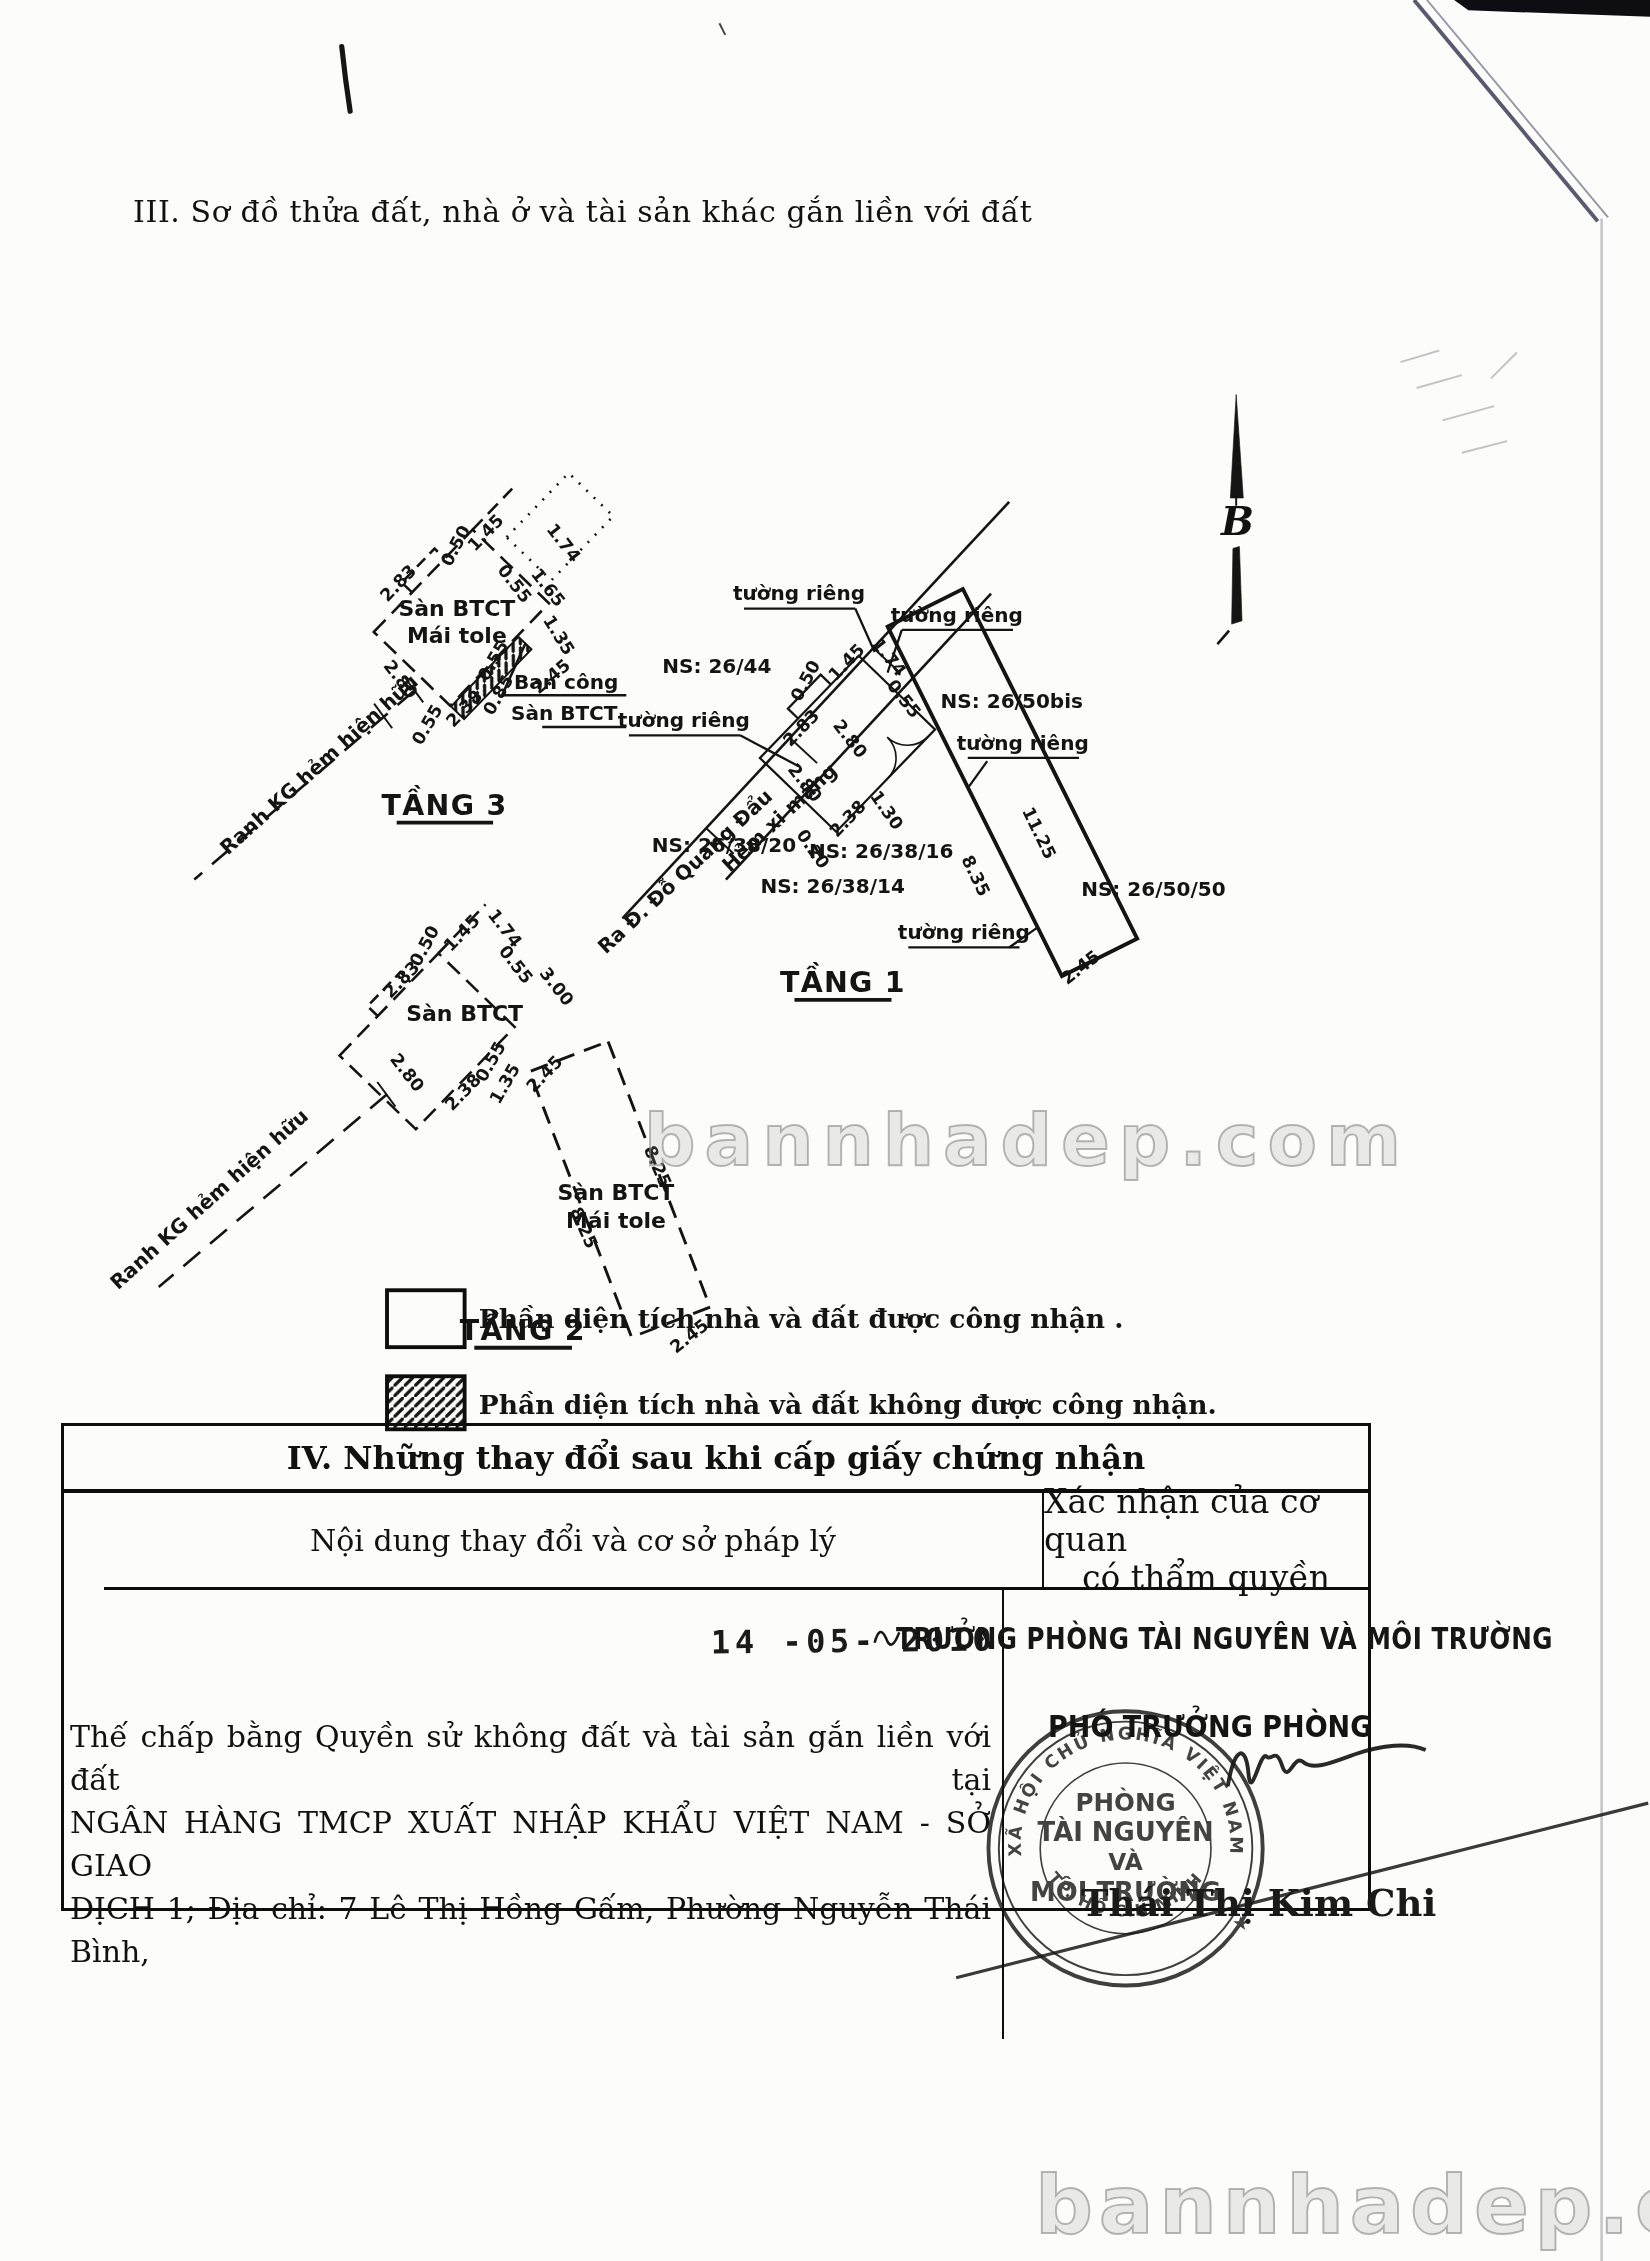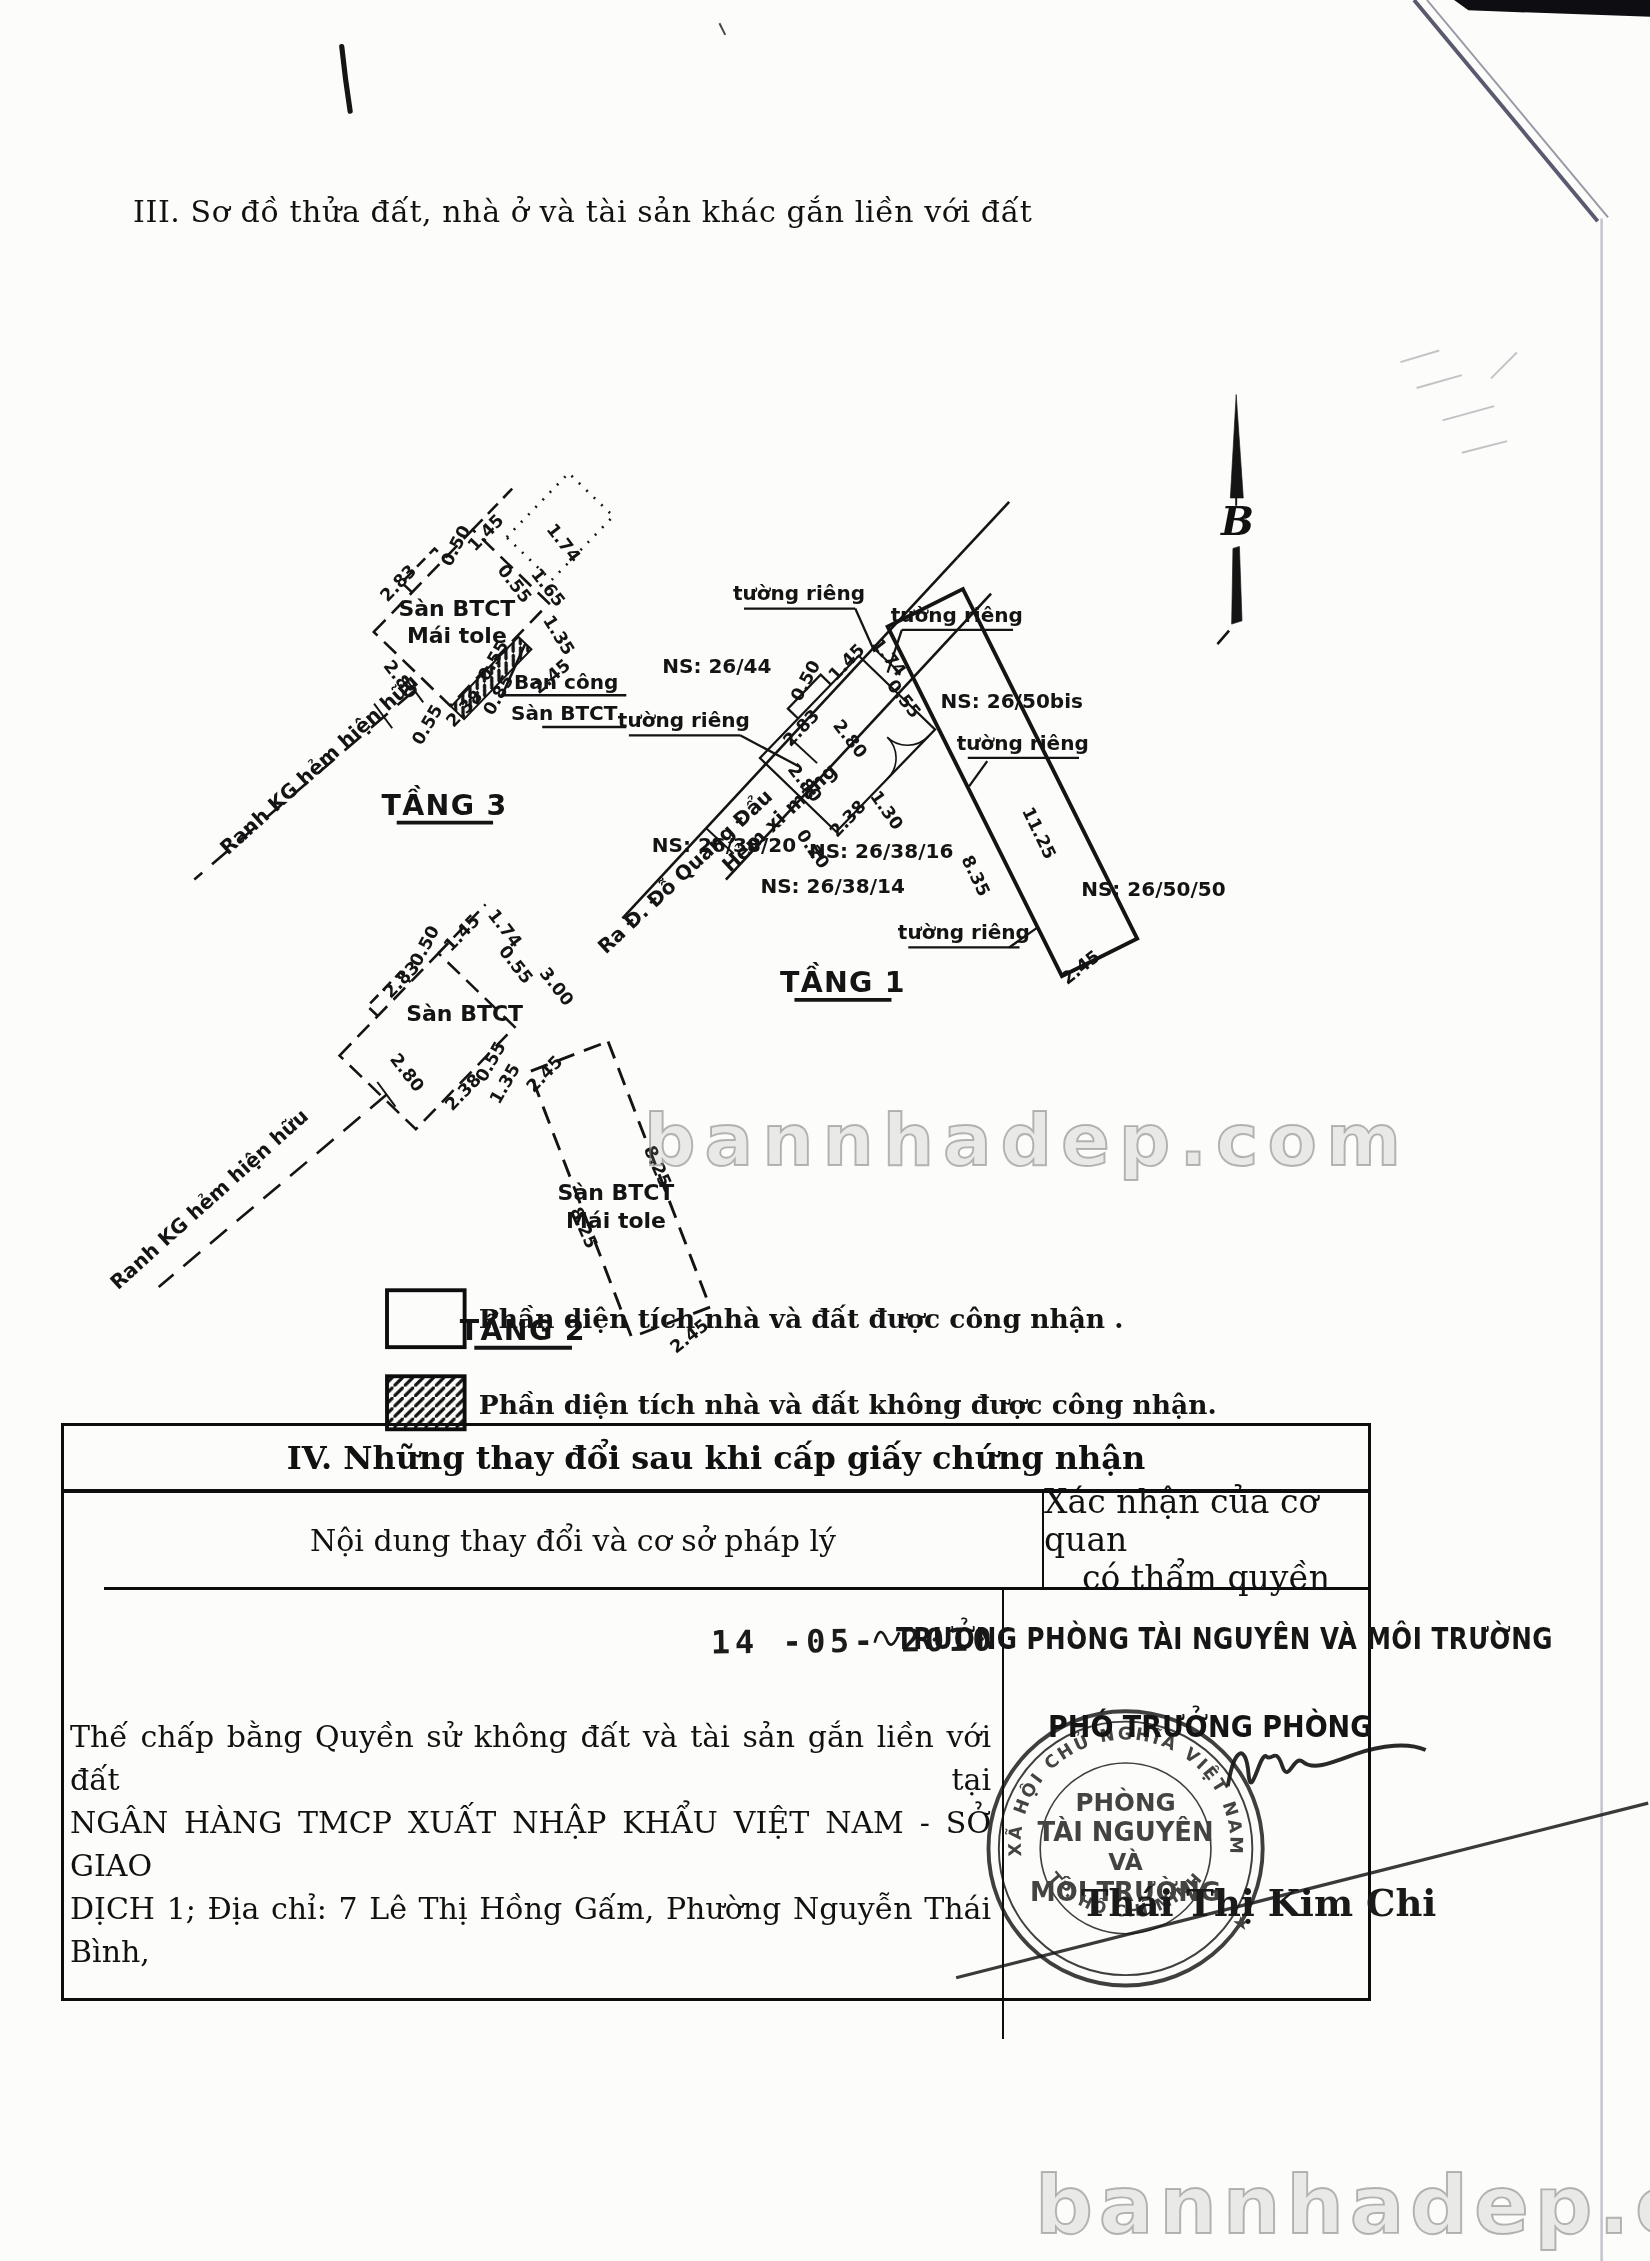--- a/index.html
+++ b/index.html
@@ -9,21 +9,21 @@
   #section3-title{left:133px;top:194px;font-size:30px;font-weight:normal;letter-spacing:0.6px;white-space:nowrap;}
   svg text{fill:#141414;}
   .dim{font:bold 27px "DejaVu Sans","Liberation Sans",sans-serif;text-anchor:middle;}
   .ns{font:bold 31px "DejaVu Sans","Liberation Sans",sans-serif;text-anchor:middle;}
   .plab{font:bold 31px "DejaVu Sans","Liberation Sans",sans-serif;text-anchor:middle;}
   .room{font:bold 34px "DejaVu Sans","Liberation Sans",sans-serif;text-anchor:middle;}
   .ftitle{font:bold 44px "DejaVu Sans","Liberation Sans",sans-serif;text-anchor:middle;letter-spacing:2px;}
   .legtext{font:bold 41px "DejaVu Serif","Liberation Serif",serif;}
   .sealtx{font-family:"DejaVu Sans","Liberation Sans",sans-serif;font-weight:bold;text-anchor:middle;fill:#232323;}
   
-  #table4{left:61px;top:1423px;width:1310px;height:578px;border:3.2px solid #0d0d0d;box-sizing:border-box;background:transparent;}
+  #table4{left:61px;top:1423px;width:1310px;height:488px;border:3.2px solid #0d0d0d;box-sizing:border-box;background:transparent;}
   #t4-row1{height:63px;border-bottom:4.5px solid #0d0d0d;display:flex;align-items:center;justify-content:center;
            font-size:32px;font-weight:bold;}
   #t4-row2{height:94px;border-bottom:3.9px solid #0d0d0d;display:flex;margin-left:40px;}
   #t4-c1h{width:938px;display:flex;align-items:center;justify-content:center;font-size:30px;box-sizing:border-box;}
   #t4-c2h{flex:1;border-left:2.6px solid #0d0d0d;display:flex;flex-direction:column;align-items:center;justify-content:center;
           font-size:33px;line-height:38px;box-sizing:border-box;}
   #t4-row3{display:flex;height:449px;}
   #t4-c1b{width:938px;box-sizing:border-box;}
   #t4-c2b{flex:1;border-left:2.6px solid #0d0d0d;box-sizing:border-box;}
   #change-text{left:70px;top:1715px;width:921px;font-size:30px;line-height:43px;}

